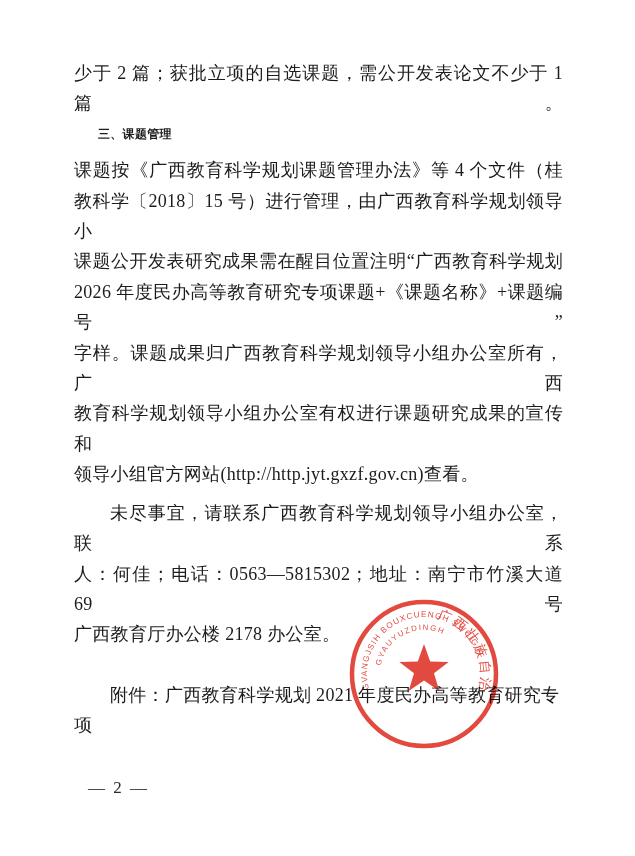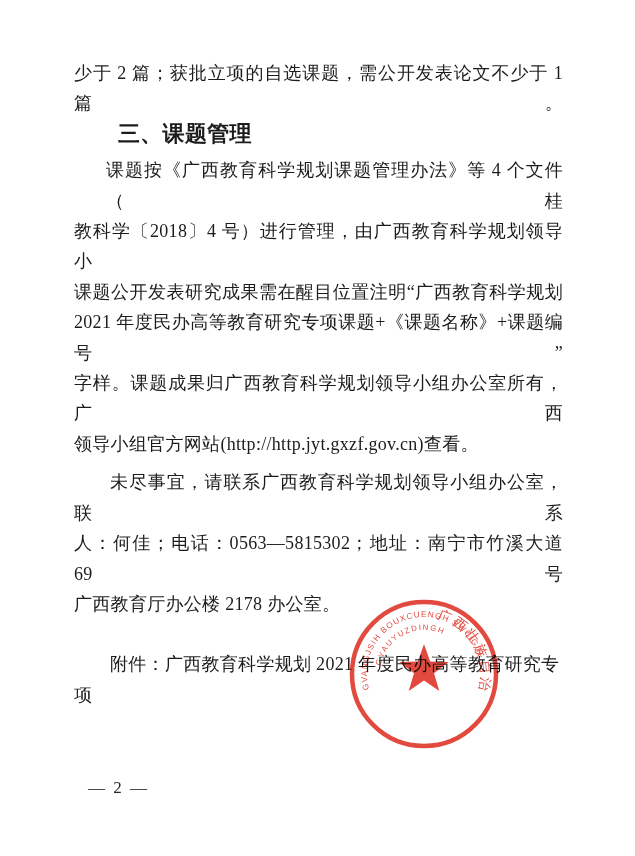--- a/index.html
+++ b/index.html
@@ -18,22 +18,22 @@
   .body-text {
     position: absolute;
     left: 74px; top: 58px; width: 489px;
     font-size: 18px;
     line-height: 30.4px;
     letter-spacing: 0.3px;
   }
   .line { min-height: 30.4px; font-family: Liberation Serif, serif; }
   .just { text-align: justify; text-justify: inter-character; text-align-last: justify; }
   .indent { text-indent: 2em; }
-  .heading { font-weight: 700; text-indent: 2em; font-family: "Liberation Sans", "DejaVu Sans", sans-serif; font-size: 22px; }
-  .gap-s  { margin-top: 6px; margin-left: 32px; }
+  .heading { font-weight: 700; text-indent: 2em; font-family: "Liberation Sans", "DejaVu Sans", sans-serif; font-size: 12px; }
+  .gap-s  { margin-top: 6px; }
   .gap-m  { margin-top: 8px; }
   .gap-l  { margin-top: 30px; }
   .page-number {
     position: absolute;
     left: 88px; top: 778px;
     font-size: 17px;
     letter-spacing: 2px;
     color: #2a2a2a;
   }
   .seal {
@@ -48,24 +48,25 @@
 </style>
 </head>
 <body>
 
 <div class="page">
 
   <div class="body-text">
     <div class="line just">少于 2 篇；获批立项的自选课题，需公开发表论文不少于 1 篇。</div>
     <div class="line heading">三、课题管理</div>
     <div class="line just gap-s">课题按《广西教育科学规划课题管理办法》等 4 个文件（桂</div>
-    <div class="line just">教科学〔2018〕4 号）进行管理，由广西教育科学规划领导小</div>
+    <div class="line just">教科学〔2018〕15 号）进行管理，由广西教育科学规划领导小</div>
     <div class="line just">课题公开发表研究成果需在醒目位置注明“广西教育科学规划</div>
-    <div class="line just">2021 年度民办高等教育研究专项课题+《课题名称》+课题编号”</div>
+    <div class="line just">2026 年度民办高等教育研究专项课题+《课题名称》+课题编号”</div>
     <div class="line just">字样。课题成果归广西教育科学规划领导小组办公室所有，广西</div>
+    <div class="line just">教育科学规划领导小组办公室有权进行课题研究成果的宣传和</div>
     <div class="line">领导小组官方网站(http://http.jyt.gxzf.gov.cn)查看。</div>
     <div class="line just gap-m indent">未尽事宜，请联系广西教育科学规划领导小组办公室，联系</div>
     <div class="line just">人：何佳；电话：0563—5815302；地址：南宁市竹溪大道 69 号</div>
     <div class="line">广西教育厅办公楼 2178 办公室。</div>
     <div class="line indent gap-l">附件：广西教育科学规划 2021 年度民办高等教育研究专项</div>
 
   </div>
 
   <div class="seal">
     <svg viewBox="0 0 160 160" xmlns="http://www.w3.org/2000/svg">

